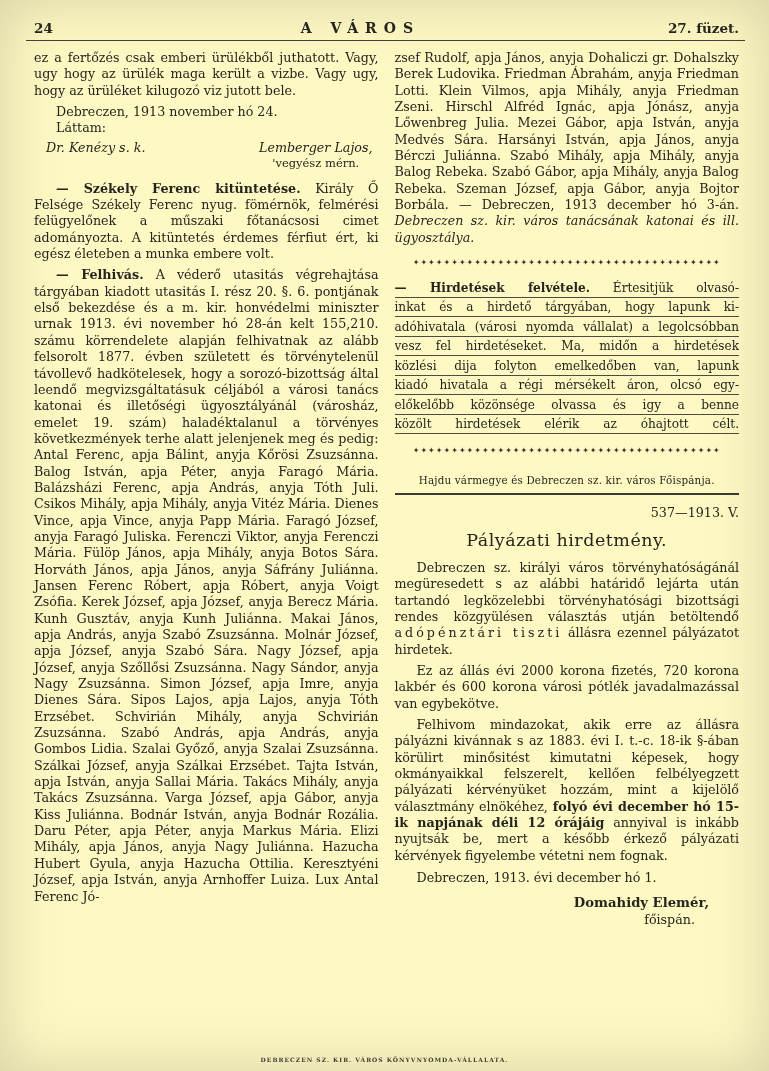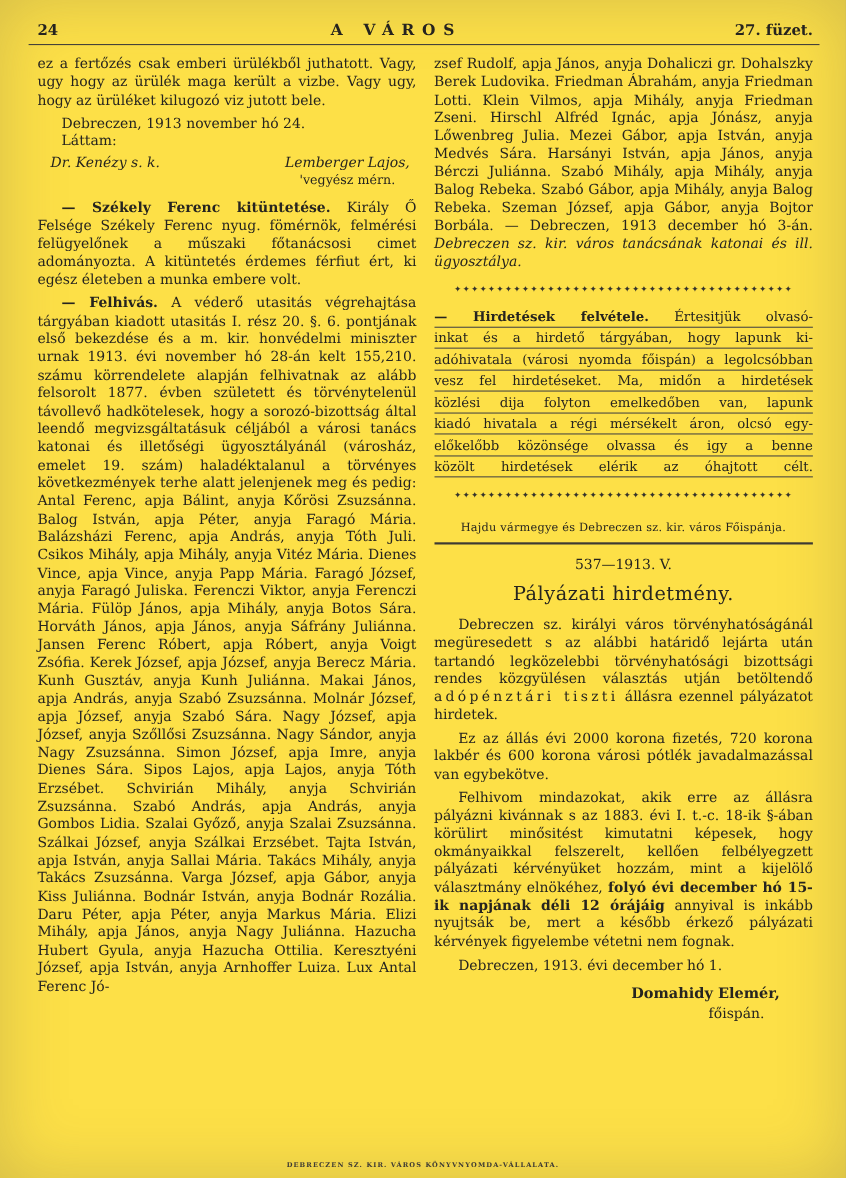--- a/index.html
+++ b/index.html
@@ -2,21 +2,21 @@
 <html><head>
 <meta charset="utf-8">
 <style>
   * { margin:0; padding:0; box-sizing:border-box; }
   body {
     font-family:"DejaVu Serif","Liberation Serif",serif;
     background:#a9a7a0;
   }
   .page {
     width:769px; height:1071px;
-    background:#fde047;
+    background:#fef9c3;
     color:#26241f;
     overflow:hidden;
     position:relative;
     margin:0 auto;
     box-shadow: inset 0 0 60px rgba(90,85,75,.25);
   }
   .page-header {
     display:flex; justify-content:space-between; align-items:baseline;
     margin:0 24px 0 26px;
     padding:20px 6px 4px 8px;
@@ -60,21 +60,21 @@
     overflow:hidden; white-space:nowrap;
   }
   .banner {
     font-weight:normal; font-size:10.3px;
     text-align:center;
     border-bottom:2px solid #3d3a33;
     padding:2px 0 5px;
     margin:10px 0 10px;
     letter-spacing:.2px;
   }
-  .ref-number { font-size:12.7px; margin:6px 0 4px; text-align:center; }
+  .ref-number { font-size:12.7px; margin:6px 0 4px; text-align:right; }
   .big-heading {
     font-size:17.5px; font-weight:normal;
     text-align:center;
     margin:10px 0 12px;
     letter-spacing:.5px;
   }
   .spaced { letter-spacing:3px; }
   .date-line { margin-top:6px; }
   .sig-block {
     text-align:right;
@@ -132,21 +132,21 @@
       </p>
 
       <div class="ornament-row">✦✦✦✦✦✦✦✦✦✦✦✦✦✦✦✦✦✦✦✦✦✦✦✦✦✦✦✦✦✦✦✦✦✦✦✦✦✦✦✦</div>
 
       <div class="ruled-block">
         <div class="rline">
           <b>— Hirdetések felvétele.</b>
           <span>Értesitjük olvasó-</span>
         </div>
         <div class="rline">inkat és a hirdető tárgyában, hogy lapunk ki-</div>
-        <div class="rline">adóhivatala (városi nyomda főispán) a legolcsóbban</div>
+        <div class="rline">adóhivatala (városi nyomda vállalat) a legolcsóbban</div>
         <div class="rline">vesz fel hirdetéseket. Ma, midőn a hirdetések</div>
         <div class="rline">közlési dija folyton emelkedőben van, lapunk</div>
         <div class="rline">kiadó hivatala a régi mérsékelt áron, olcsó egy-</div>
         <div class="rline">előkelőbb közönsége olvassa és igy a benne</div>
         <div class="rline">közölt hirdetések elérik az óhajtott célt.</div>
       </div>
 
       <div class="ornament-row">✦✦✦✦✦✦✦✦✦✦✦✦✦✦✦✦✦✦✦✦✦✦✦✦✦✦✦✦✦✦✦✦✦✦✦✦✦✦✦✦</div>
 
       <div class="banner">Hajdu vármegye és Debreczen sz. kir. város Főispánja.</div>

